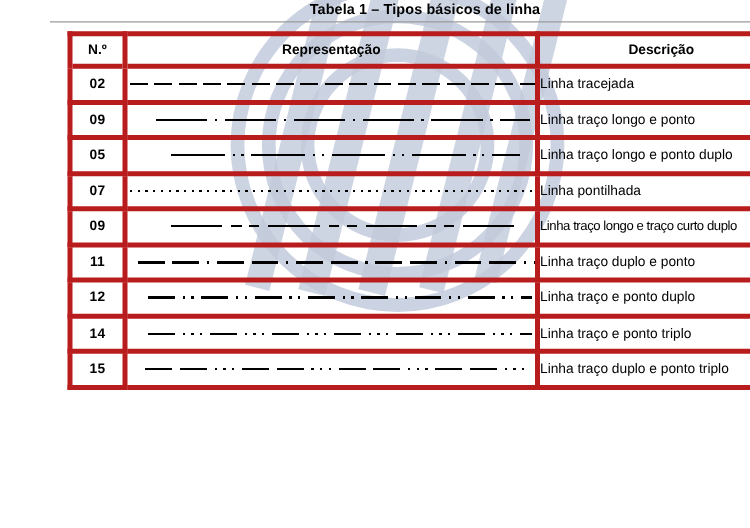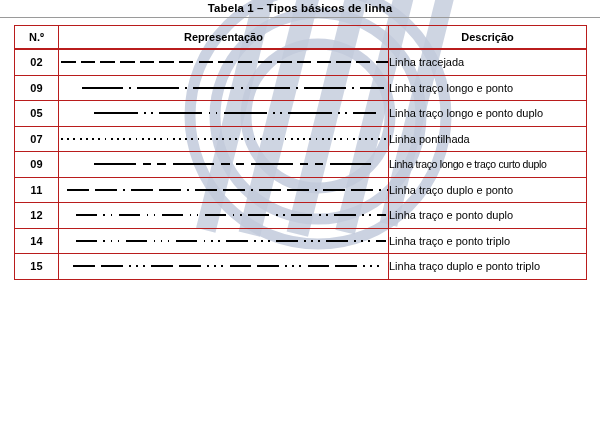--- a/index.html
+++ b/index.html
@@ -13,21 +13,21 @@
   }
 
   
   #watermark{
     position:absolute;left:0;top:0;width:600px;height:422px;
     overflow:hidden;pointer-events:none;z-index:0;
   }
   #watermark svg{position:absolute;left:168px;top:-34px;}
 
   
-  #page{position:relative;z-index:2;width:488px;height:422px;}
+  #page{position:relative;z-index:2;width:488px;height:422px;margin-left:40px;}
 
   #title{
     position:absolute;left:0;top:1px;width:600px;
     text-align:center;
     font-size:11.5px;font-weight:bold;letter-spacing:0.1px;
     line-height:14px;
   }
 
   #top-rule{
     position:absolute;left:0;top:17px;width:600px;height:1px;
@@ -40,21 +40,21 @@
     width:572px;
     border-collapse:collapse;
     table-layout:fixed;
     background:transparent;
   }
   #line-table col.c-num{width:44px;}
   #line-table col.c-rep{width:330px;}
   #line-table col.c-desc{width:198px;}
 
   #line-table th,#line-table td{
-    border:1px solid #b91c1c;
+    border:4px solid #b91c1c;
     padding:0;
     vertical-align:middle;
     background:transparent;
   }
 
   
   #line-table thead th{
     height:22px;
     font-size:11px;font-weight:bold;
     text-align:center;

